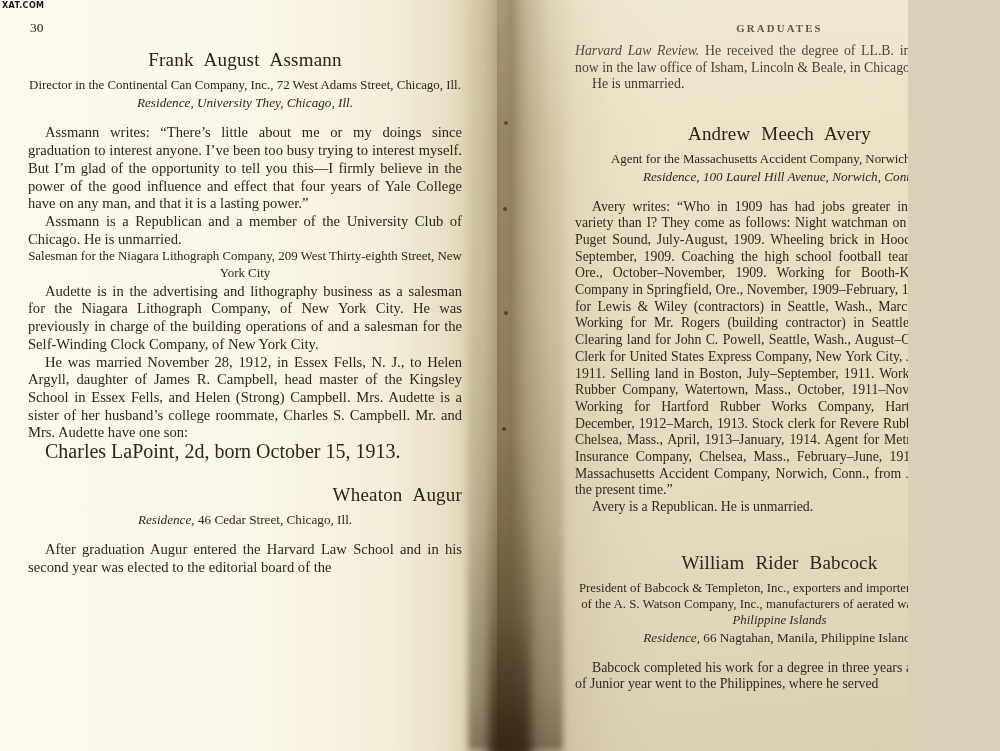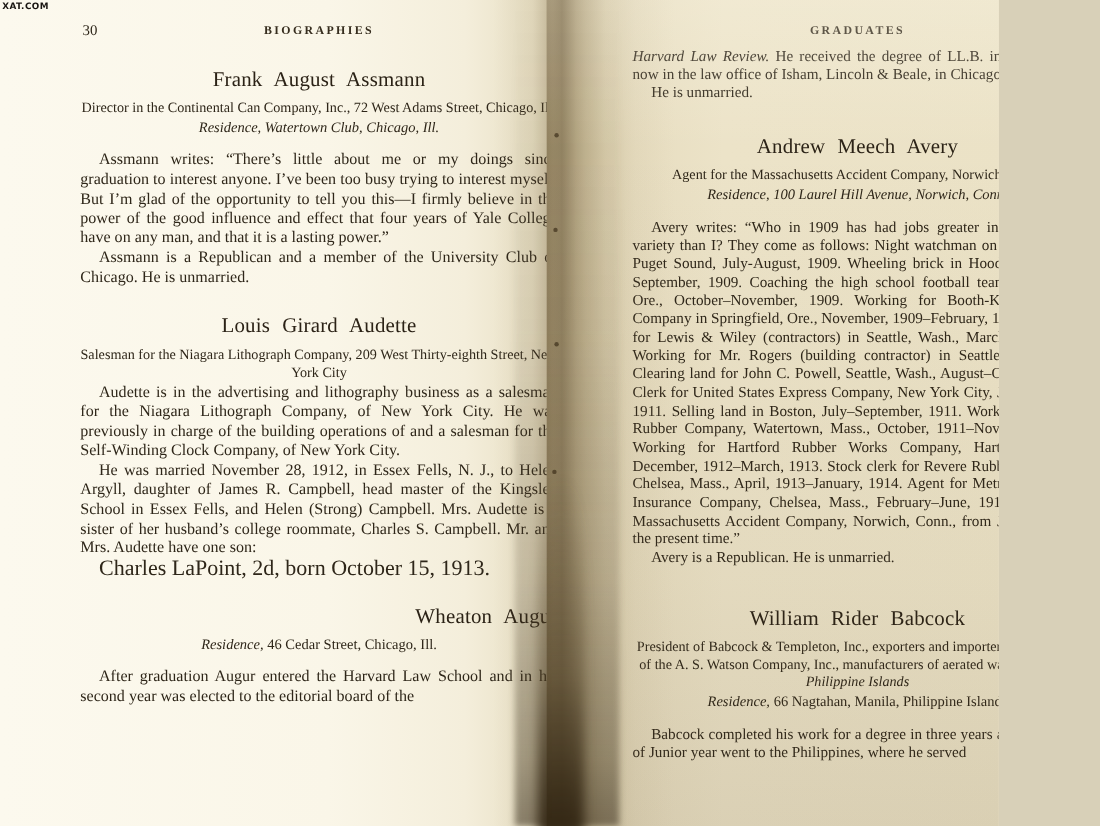--- a/index.html
+++ b/index.html
@@ -9,21 +9,20 @@
     height: 751px;
     overflow: hidden;
     background: #efe8d2;
     font-family: "Liberation Serif", serif;
     color: #2e2619;
   }
   .page { position: absolute; top: 0; height: 100%; overflow: hidden; }
   .page-left {
     left: 0; width: 497px;
     background: linear-gradient(90deg, #fcf9ee 0%, #faf6e8 55%, #f4eedb 78%, #e6ddc0 92%, #cec2a0 100%);
-    padding-left: 45px;
   }
   .page-right {
     left: 497px; width: 503px;
     background: linear-gradient(90deg, #9e8f6d 0%, #bfb18d 2.5%, #d8cca9 7%, #e7ddc0 16%, #ece3c8 32%, #ebe2c6 88%, #e7ddc0 100%);
   }
   .page-right::after {
     content: ""; position: absolute; inset: 0; pointer-events: none;
     background: linear-gradient(180deg, rgba(255,252,240,0.25) 0%, rgba(0,0,0,0) 18%, rgba(90,72,42,0.06) 70%, rgba(90,72,42,0.12) 100%);
   }
   
@@ -65,21 +64,21 @@
     position: absolute; left: 0; right: 0; top: 2px; text-align: center;
     font-size: 10.8px; font-weight: bold; letter-spacing: 0.2em; color: #362d1e;
   }
   
   .entry-name {
     font-size: 19px; font-weight: normal; text-align: center;
     word-spacing: 0.32em; letter-spacing: 0.01em; color: #2b2216;
     margin: 0 0 6px 0;
   }
   .mt-a { margin-top: 25px; }
-  .mt-b { margin-top: 25px; }
+  .mt-b { margin-top: 12px; }
   .mt-c { margin-top: 23px; text-align: right; }
   .mt-d { margin-top: 30px; }
   .mt-e { margin-top: 36px; }
   .position { text-align: center; font-size: 12.9px; line-height: 16.2px; margin: 0 0 2px 0; }
   .residence { text-align: center; font-size: 13.2px; line-height: 16.2px; margin: 0 0 13px 0; }
   .italic { font-style: italic; }
   .body-par {
     font-size: 14.6px; line-height: 17.7px; text-align: justify;
     text-indent: 17px; margin: 0;
   }
@@ -91,33 +90,31 @@
 <body>
 
 <div class="book">
 
   <span class="watermark">XAT.COM</span>
 
   <div class="page page-left">
     <div class="inner-left">
       <div class="pagehead">
         <span class="num-left">30</span>
-        <span class="running">BIOGRAPHIES</span>
       </div>
 
       <section>
         <h2 class="entry-name mt-b">Frank August Assmann</h2>
         <p class="position">Director in the Continental Can Company, Inc., 72 West Adams Street, Chicago, Ill.</p>
-        <p class="residence"><span class="italic">Residence, Watertown Club, Chicago, Ill.</span><span></span></p>
+        <p class="residence"><span class="italic">Residence, University They, Chicago, Ill.</span><span></span></p>
         <p class="body-par">Assmann writes: “There’s little about me or my doings since graduation to interest anyone.  I’ve been too busy trying to interest myself.  But I’m glad of the opportunity to tell you this—I firmly believe in the power of the good influence and effect that four years of Yale College have on any man, and that it is a lasting power.”</p>
         <p class="body-par">Assmann is a Republican and a member of the University Club of Chicago.  He is unmarried.</p>
       </section>
 
       <section>
-        <h2 class="entry-name mt-a">Louis Girard Audette</h2>
         <p class="position">Salesman for the Niagara Lithograph Company, 209 West Thirty-eighth Street, New York City</p>
         <p class="body-par">Audette is in the advertising and lithography business as a salesman for the Niagara Lithograph Company, of New York City.  He was previously in charge of the building operations of and a salesman for the Self-Winding Clock Company, of New York City.</p>
         <p class="body-par">He was married November 28, 1912, in Essex Fells, N. J., to Helen Argyll, daughter of James R. Campbell, head master of the Kingsley School in Essex Fells, and Helen (Strong) Campbell.  Mrs. Audette is a sister of her husband’s college roommate, Charles S. Campbell.  Mr. and Mrs. Audette have one son:</p>
         <p class="child-line">Charles LaPoint, 2d, born October 15, 1913.</p>
       </section>
 
       <section>
         <h2 class="entry-name mt-c">Wheaton Augur</h2>
         <p class="residence"><span class="italic">Residence,</span><span> 46 Cedar Street, Chicago, Ill.</span></p>
         <p class="body-par">After graduation Augur entered the Harvard Law School and in his second year was elected to the editorial board of the</p>

